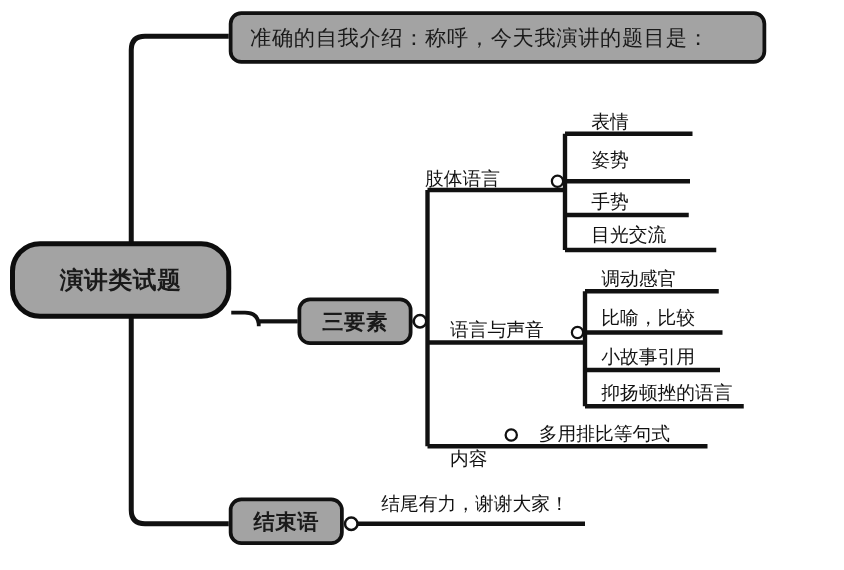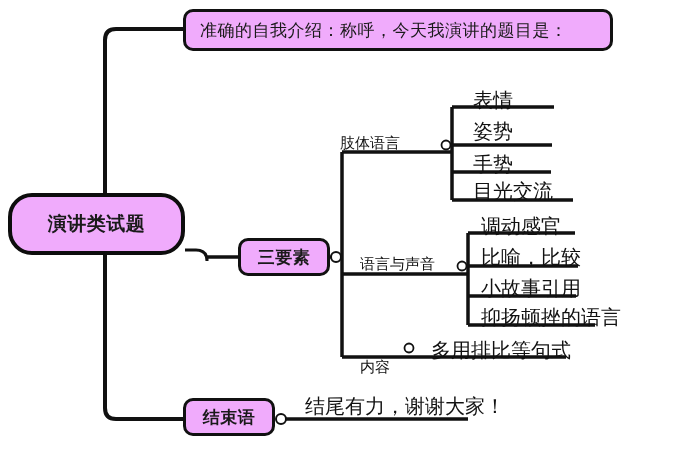--- a/index.html
+++ b/index.html
@@ -26,21 +26,21 @@
     top: 0;
     width: 675px;
     height: 456px;
     pointer-events: none;
   }
 
   
   .node {
     position: absolute;
     box-sizing: border-box;
-    background: #f0abfc;
+    background: #a3a3a3;
     display: flex;
     align-items: center;
     justify-content: center;
     white-space: nowrap;
     letter-spacing: 0.5px;
   }
   .node.root {
     left: 8px;
     top: 193px;
     width: 177px;
@@ -84,21 +84,21 @@
     position: absolute;
     white-space: nowrap;
     font-size: 15px;
     line-height: 1;
     color: #111111;
   }
   .label.mid {
     font-size: 15px;
   }
   .label.leaf {
-    font-size: 20px;
+    font-size: 15px;
   }
 </style>
 </head>
 <body>
 
 <div id="canvas">
 
   <svg class="lines" viewBox="0 0 675 456" xmlns="http://www.w3.org/2000/svg">
 
     <path d="M 105 40 L 105 408" stroke="#111111" stroke-width="4" fill="none"></path>

